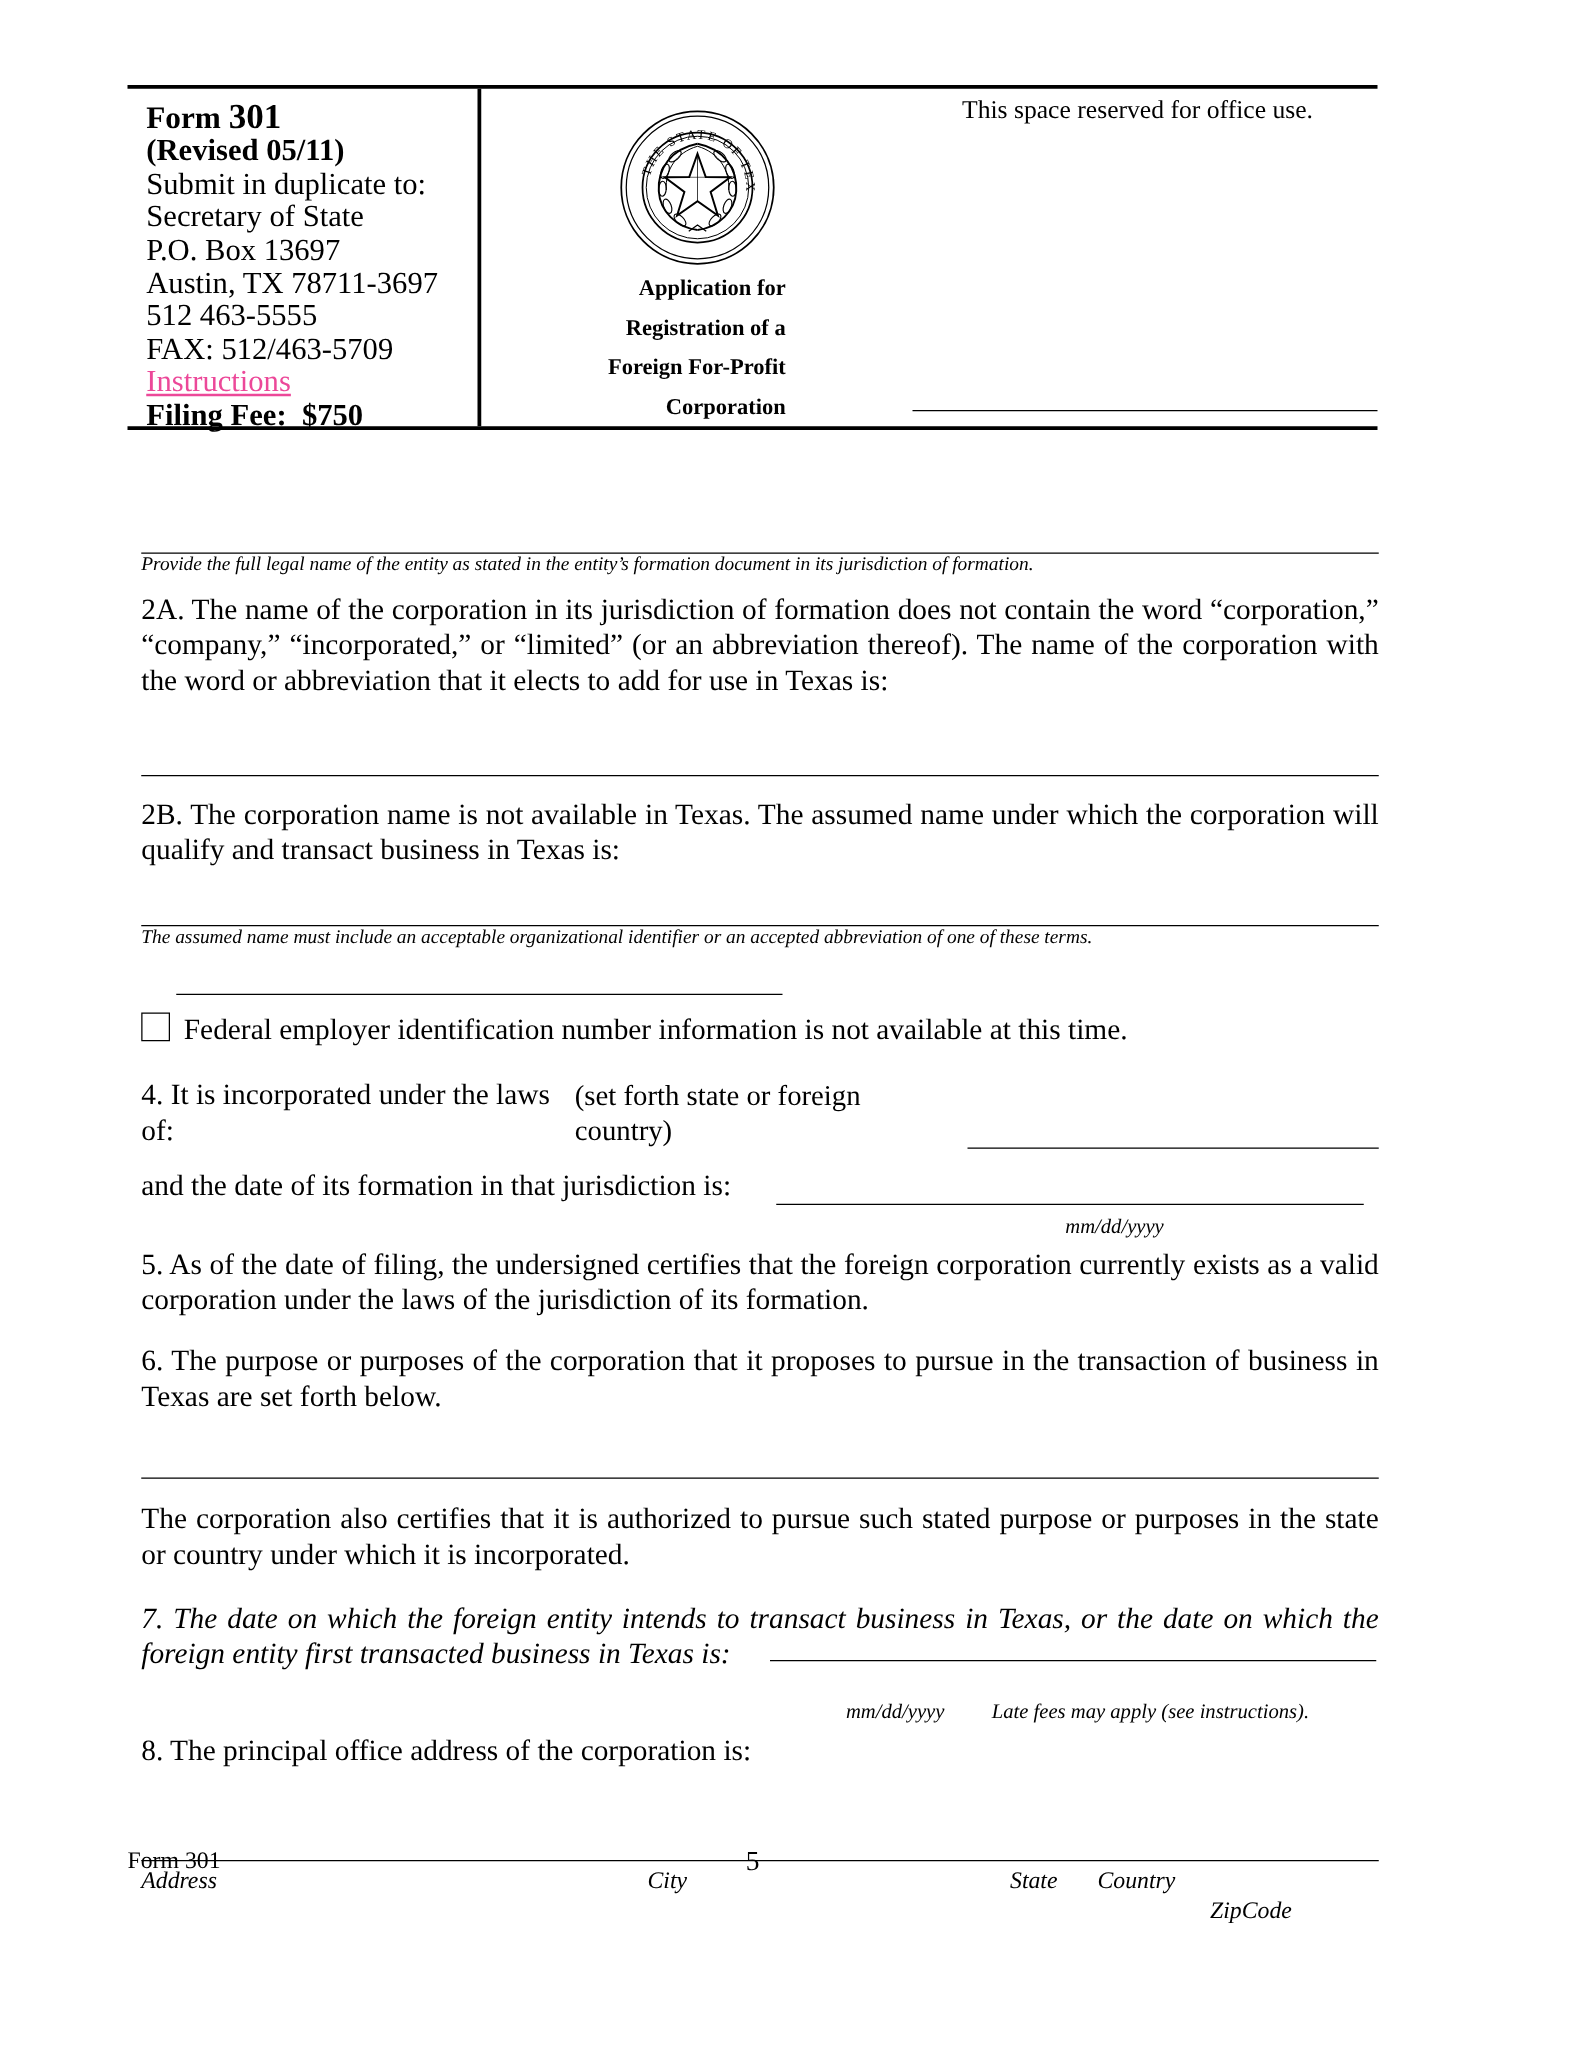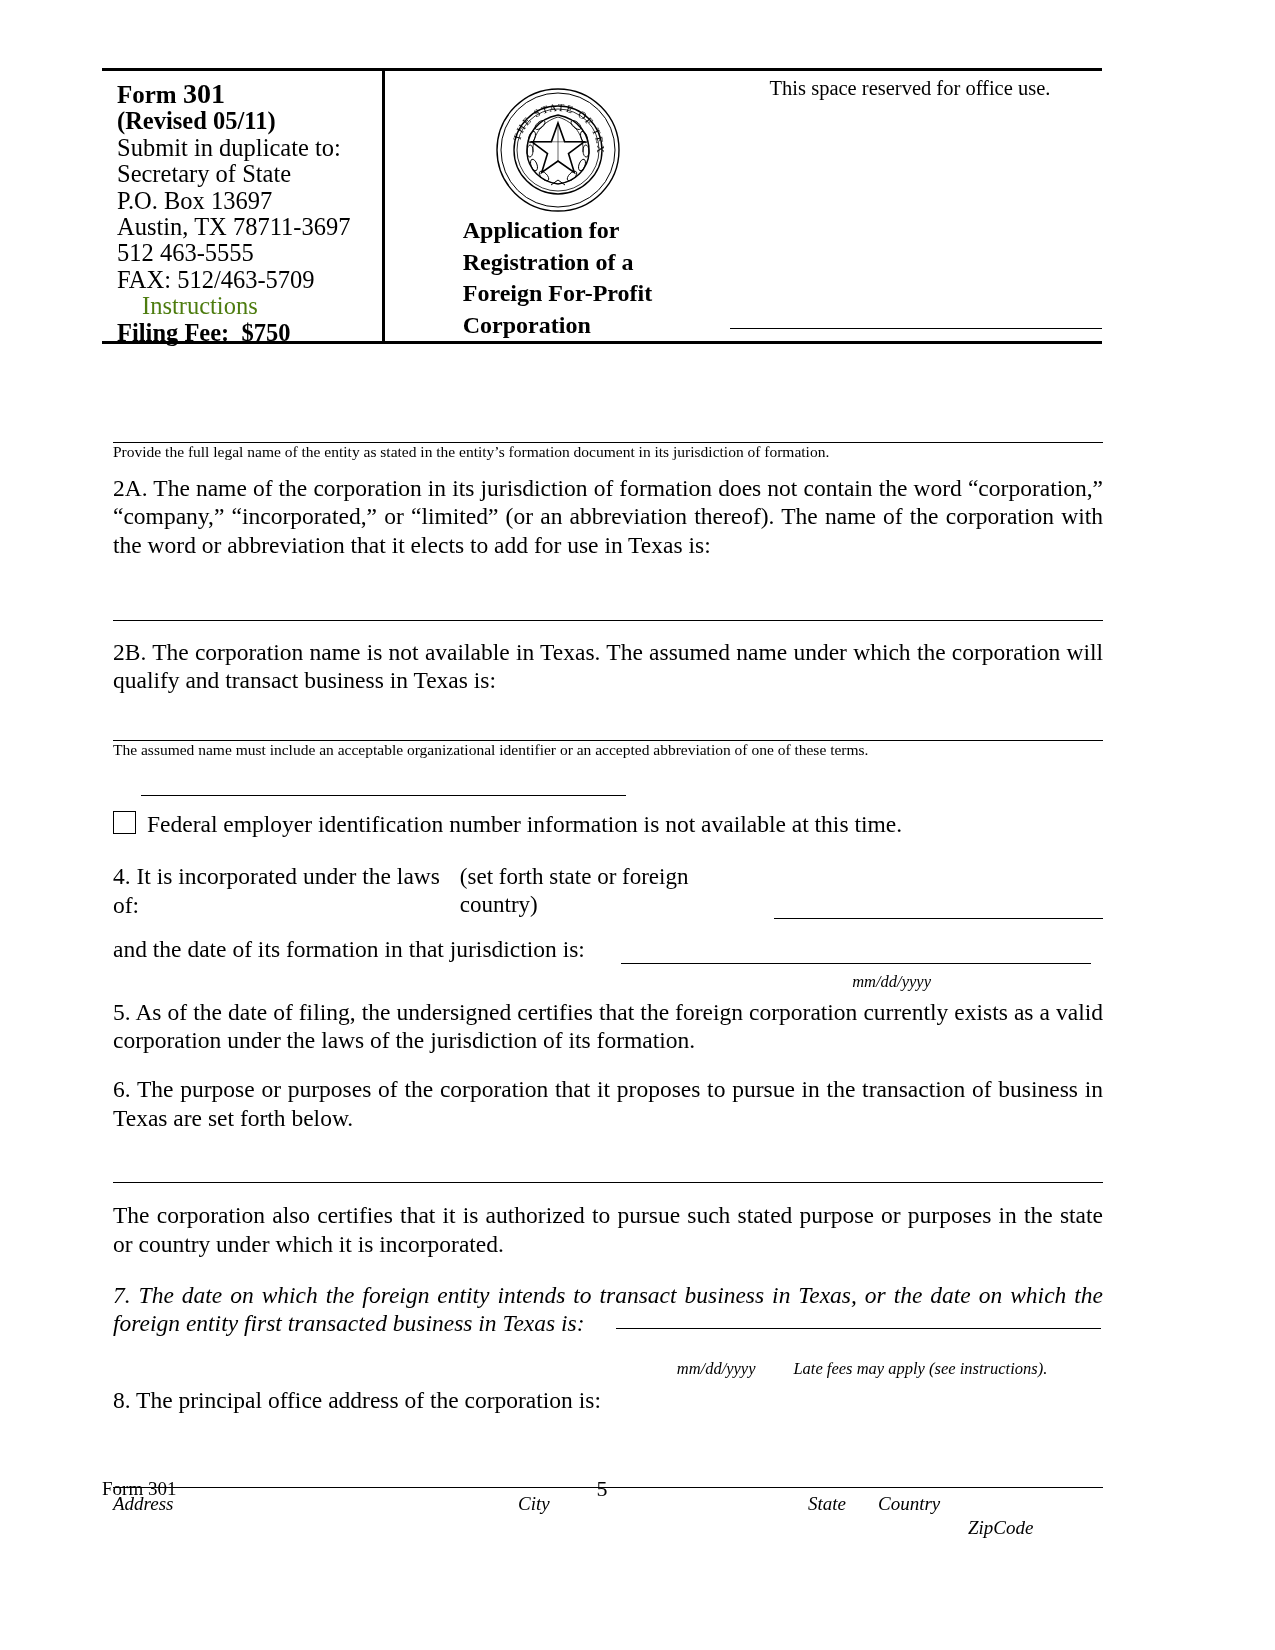--- a/index.html
+++ b/index.html
@@ -40,41 +40,41 @@
     box-sizing: border-box;
     border-right: 3px solid #000;
     padding: 10px 0 0 15px;
     font-size: 24.5px;
     line-height: 26.4px;
   }
   .hdr-left .bold { font-weight: bold; }
   .hdr-left .form-no { font-weight: bold; font-size: 25px; }
   .hdr-left .form-no .num { font-size: 28px; }
   .instructions-link {
-    color: #4d7c0f;
+    color: #ec4899;
+    text-decoration: underline;
     display: inline-block;
-    margin-left: 25px;
   }
   .hdr-mid {
     width: 345px;
     box-sizing: border-box;
     display: flex;
     flex-direction: column;
     align-items: center;
     padding-top: 14px;
   }
   .seal {
     width: 130px;
     height: 130px;
     display: block;
   }
   .hdr-title {
-    text-align: left;
+    text-align: right;
     font-weight: bold;
-    font-size: 24px;
+    font-size: 18px;
     line-height: 31.5px;
     margin-top: 0;
   }
   .hdr-right {
     flex: 1;
     box-sizing: border-box;
     position: relative;
   }
   .office-use {
     position: absolute;
@@ -99,20 +99,21 @@
     top: 370px;
     width: 990px;
     font-size: 23.5px;
     line-height: 1.22;
   }
   p.item {
     margin: 0;
     text-align: justify;
   }
   .caption {
+    font-style: italic;
     font-size: 15.5px;
     margin: 0;
     line-height: 1.2;
   }
   .rule {
     border-bottom: 1.5px solid #000;
     height: 0;
     width: 100%;
   }
   .small-paren {

